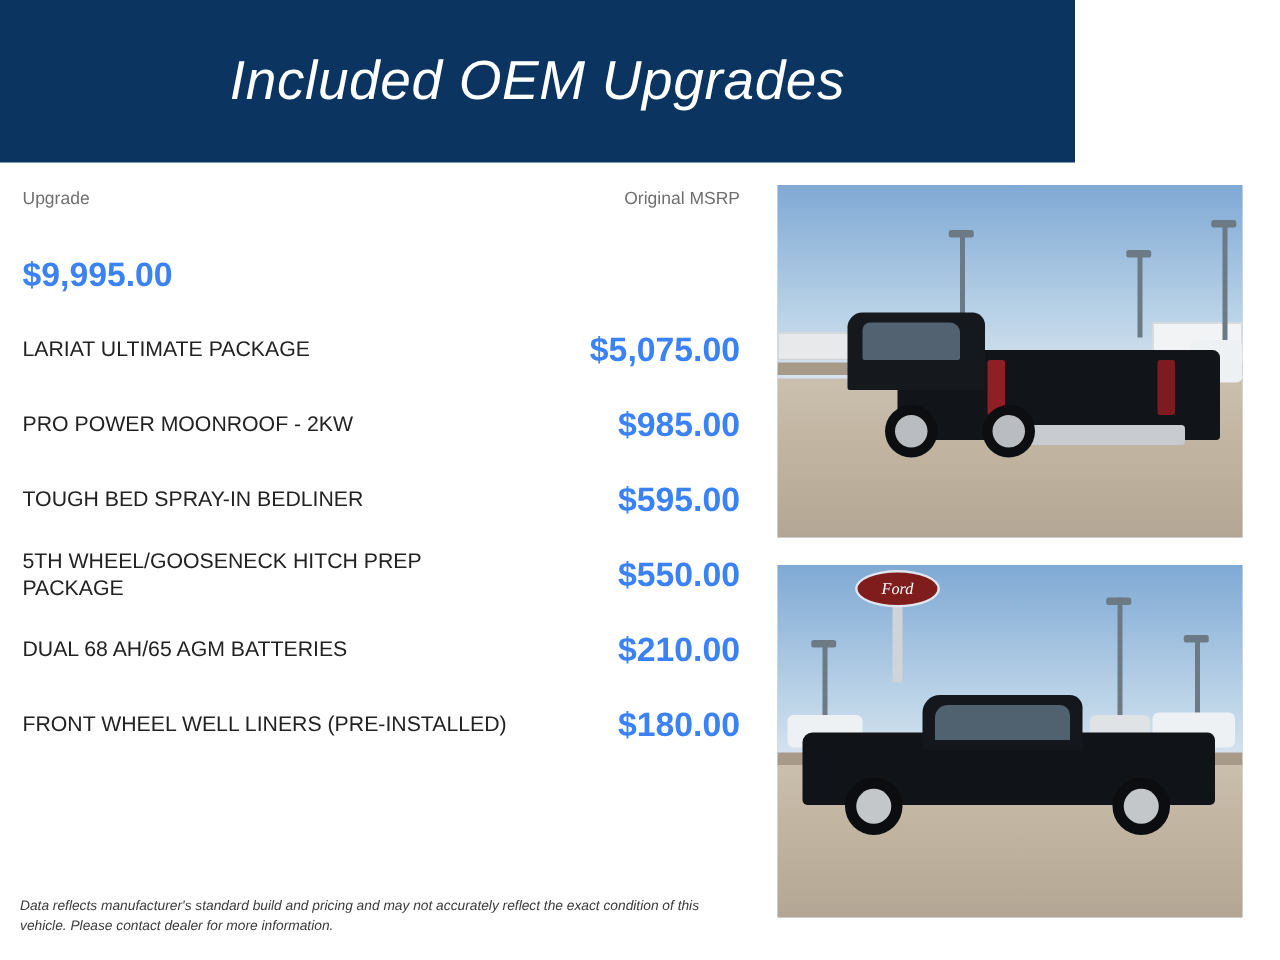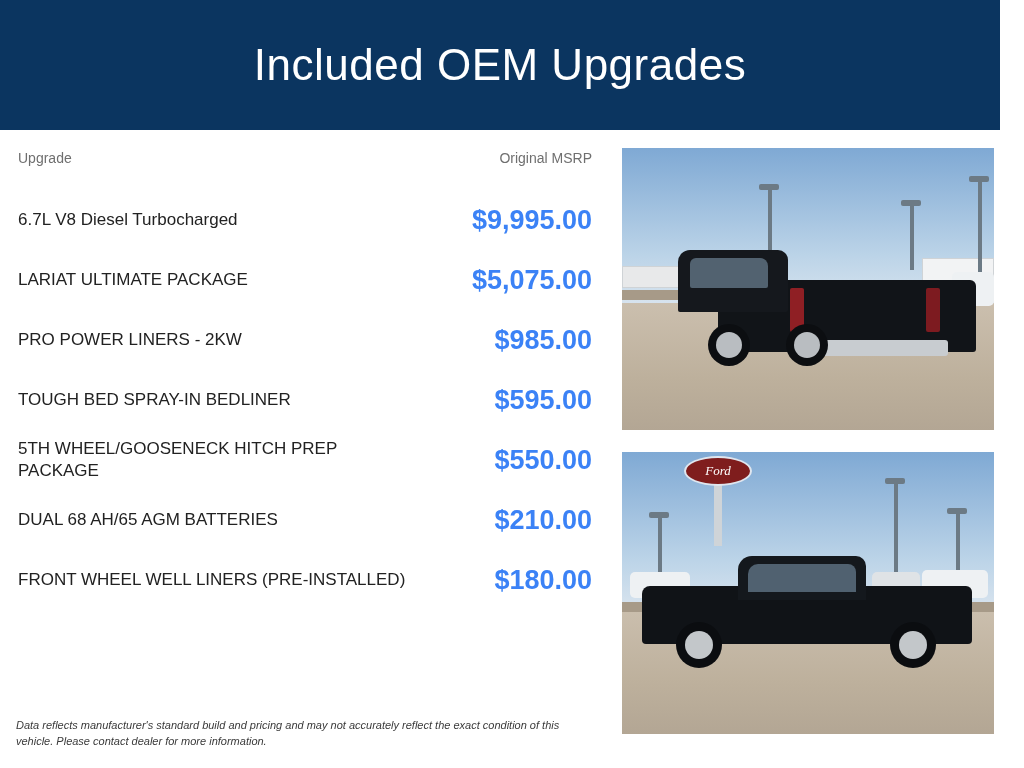--- a/index.html
+++ b/index.html
@@ -11,26 +11,27 @@
     overflow: hidden;
   }
   .page {
     position: relative;
     width: 1024px;
     height: 768px;
     background: #ffffff;
   }
   
   .banner {
-    width: 1000px;
+    width: 860px;
     height: 130px;
     background: #0b3560;
     display: flex;
     align-items: center;
     justify-content: center;
+    font-style: italic;
   }
   .banner-title {
     color: #ffffff;
     font-size: 44px;
     font-weight: 400;
     letter-spacing: 0.5px;
     line-height: 1.1;
   }
   
   .body-area {
@@ -289,32 +290,31 @@
     <div class="table-wrap">
 
       <div class="col-headers">
         <div class="col-head">Upgrade</div>
         <div class="col-head msrp">Original MSRP</div>
       </div>
 
       <div class="rows">
 
         <div class="row">
-          <div class="row-label">6.7L V8 Diesel Turbocharged</div>
           <div class="row-price">$9,995.00</div>
         </div>
 
         <div class="row">
           <div class="row-label">LARIAT ULTIMATE PACKAGE</div>
           <div class="row-price">$5,075.00</div>
         </div>
 
 
         <div class="row">
-          <div class="row-label">PRO POWER LINERS - 2KW</div>
+          <div class="row-label">PRO POWER MOONROOF - 2KW</div>
           <div class="row-price">$985.00</div>
         </div>
 
         <div class="row">
           <div class="row-label">TOUGH BED SPRAY-IN BEDLINER</div>
           <div class="row-price">$595.00</div>
         </div>
 
         <div class="row">
           <div class="row-label">5TH WHEEL/GOOSENECK HITCH PREP PACKAGE</div>

